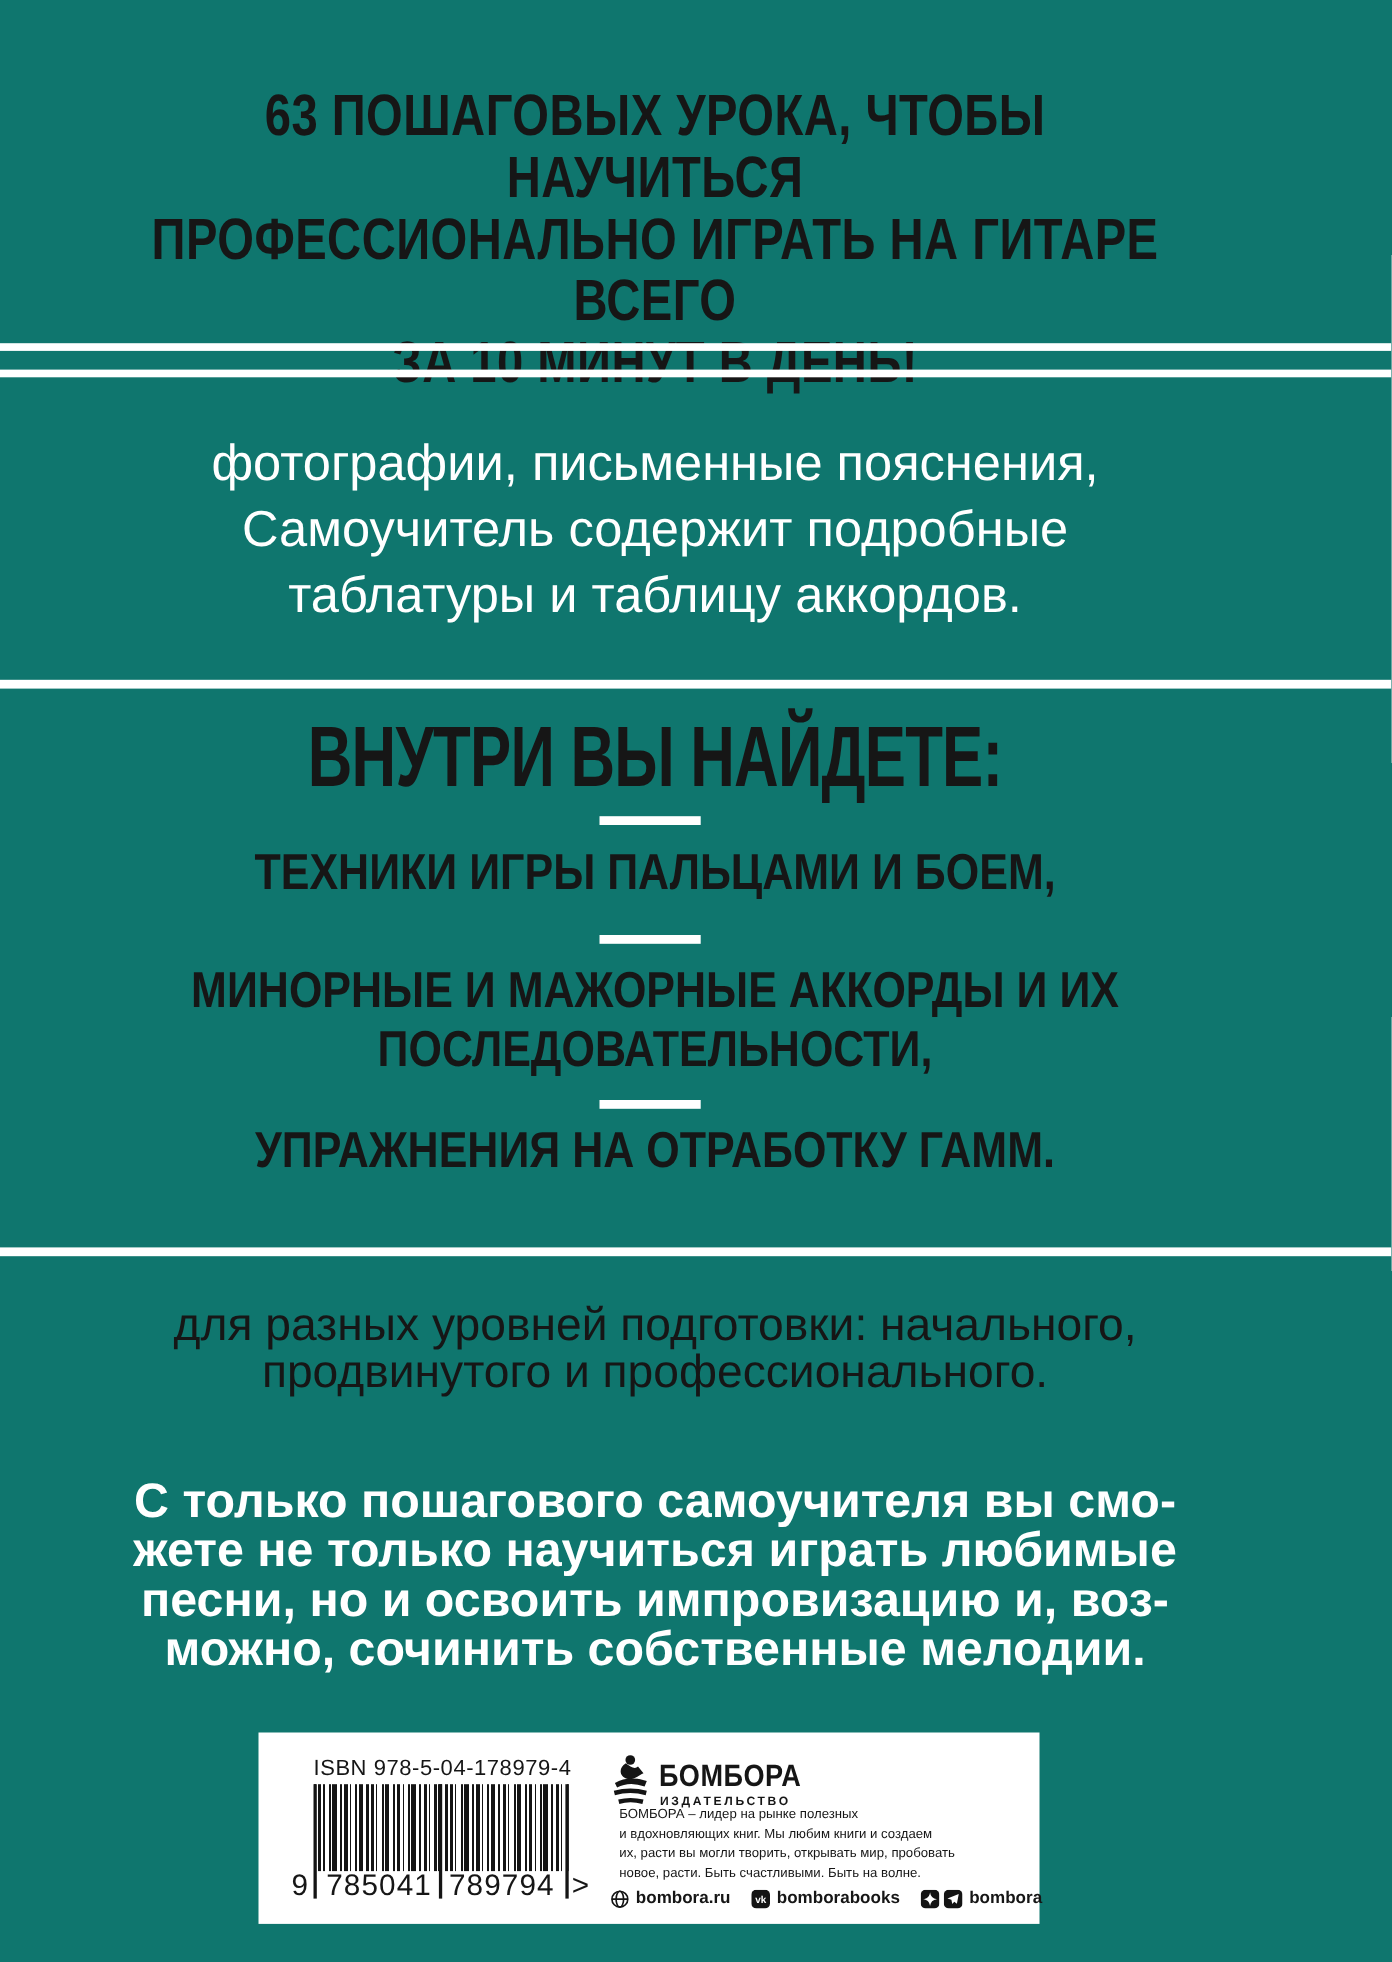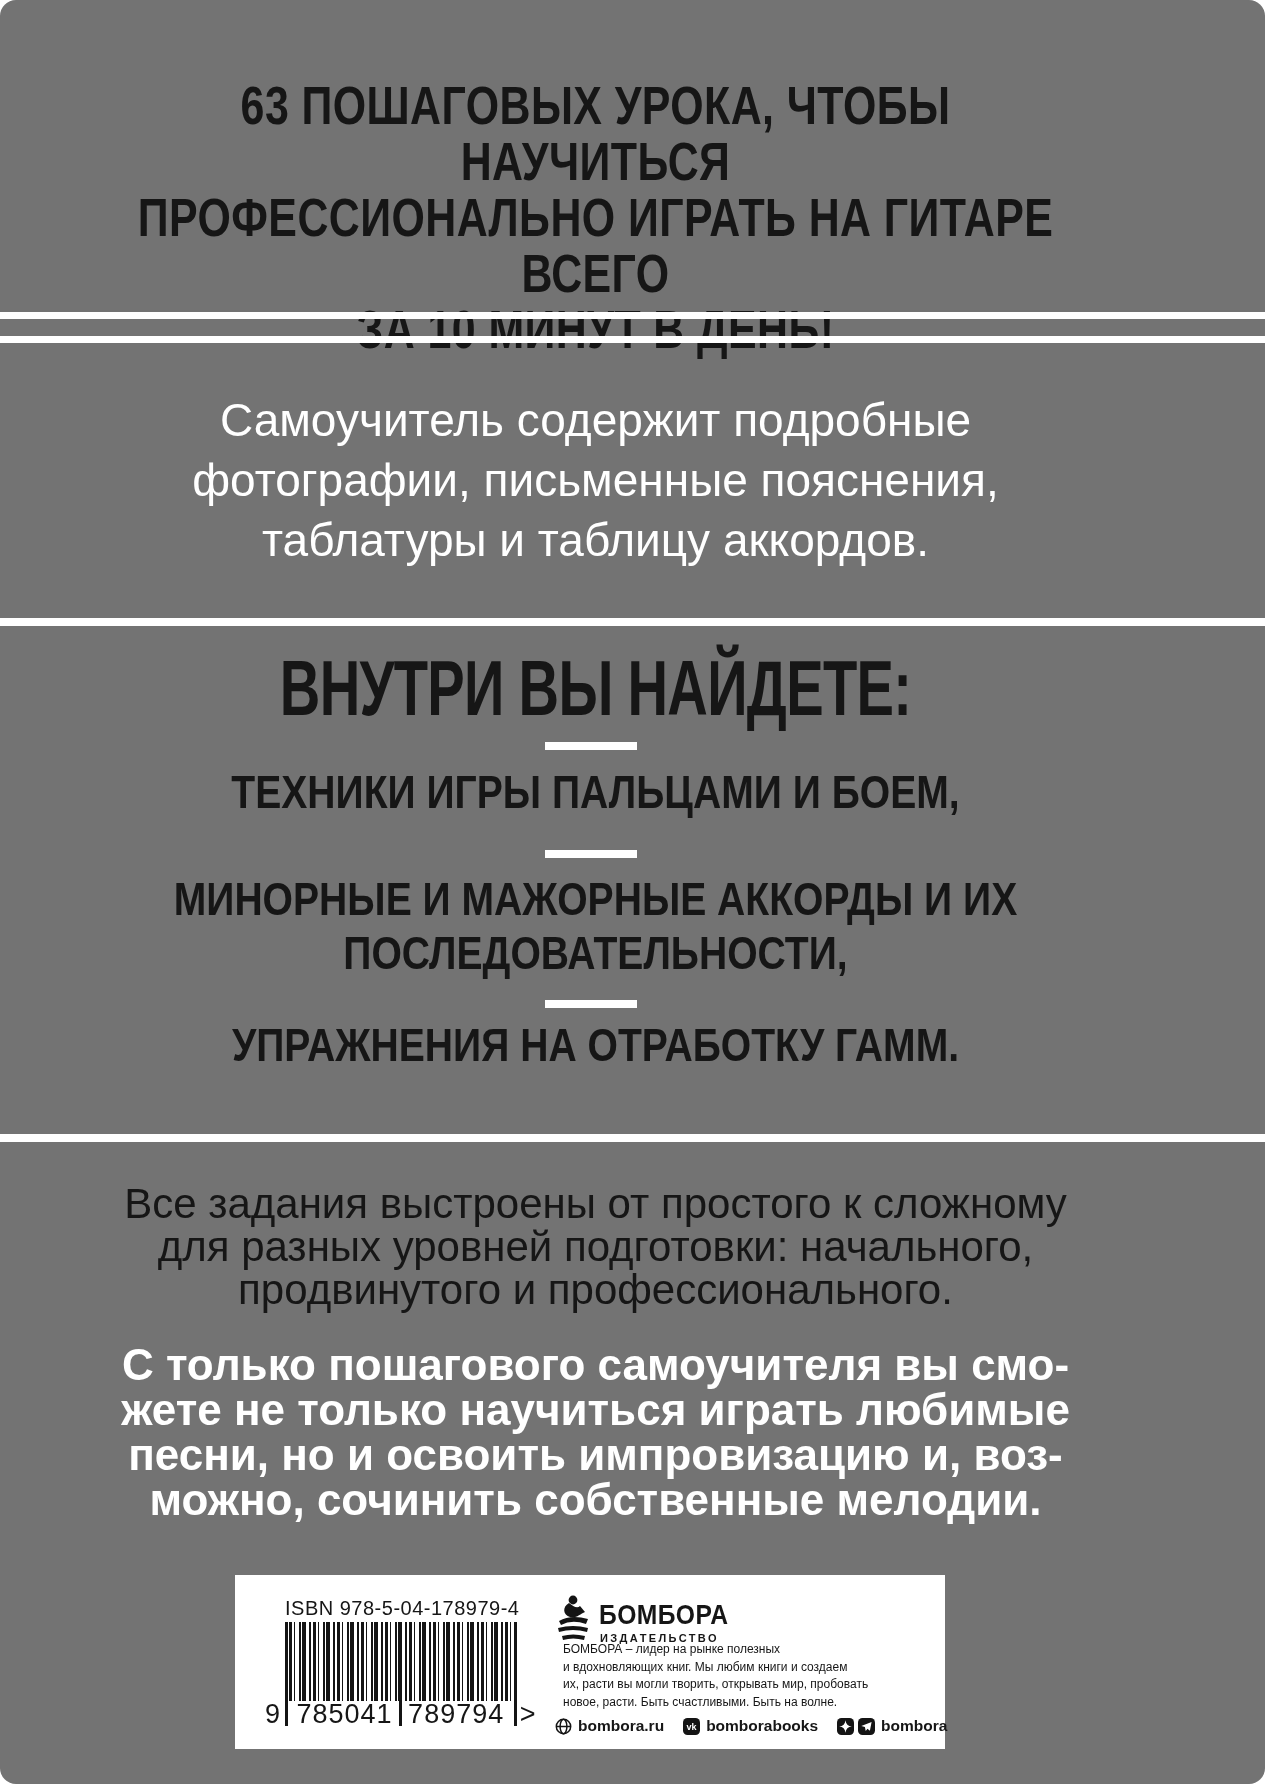--- a/index.html
+++ b/index.html
@@ -1,22 +1,21 @@
 <!DOCTYPE html>
 <html><head>
 <meta charset="utf-8">
 <style>
   html,body{margin:0;padding:0;}
   .page{
     position:relative;
     width:1265px;height:1784px;
-    background:#737373;
+    background:#0f766e;
     overflow:hidden;
     font-family:"Liberation Sans", sans-serif;
-    border-radius:16px;
   }
   .abs{position:absolute;}
   .ctr{left:0;width:1191px;text-align:center;}
   .black{color:#161616;}
   .white{color:#ffffff;}
   
   .headline{top:78px;font-size:53px;line-height:56px;font-weight:bold;
     letter-spacing:.5px;transform:scaleX(.81);transform-origin:50% 0;}
   .rule{left:0;width:1265px;background:#ffffff;}
   .rule-a{top:312px;height:7px;}
@@ -66,22 +65,22 @@
   <div class="abs ctr black headline">
     <div>63 ПОШАГОВЫХ УРОКА, ЧТОБЫ НАУЧИТЬСЯ</div>
     <div>ПРОФЕССИОНАЛЬНО ИГРАТЬ НА ГИТАРЕ ВСЕГО</div>
     <div>ЗА 10 МИНУТ В ДЕНЬ!</div>
   </div>
 
   <div class="abs rule rule-a"></div>
   <div class="abs rule rule-b"></div>
 
   <div class="abs ctr white intro">
+    <div>фотографии, письменные пояснения,</div>
     <div>Самоучитель содержит подробные</div>
-    <div>фотографии, письменные пояснения,</div>
     <div>таблатуры и таблицу аккордов.</div>
   </div>
 
   <div class="abs rule rule-c"></div>
 
   <div class="abs ctr black finds">ВНУТРИ ВЫ НАЙДЕТЕ:</div>
 
   <div class="abs mdiv mdiv1"></div>
   <div class="abs ctr black item item1">ТЕХНИКИ ИГРЫ ПАЛЬЦАМИ И БОЕМ,</div>
 
@@ -90,21 +89,20 @@
     <div>МИНОРНЫЕ И МАЖОРНЫЕ АККОРДЫ И ИХ</div>
     <div>ПОСЛЕДОВАТЕЛЬНОСТИ,</div>
   </div>
 
   <div class="abs mdiv mdiv3"></div>
   <div class="abs ctr black item item3">УПРАЖНЕНИЯ НА ОТРАБОТКУ ГАММ.</div>
 
   <div class="abs rule rule-d"></div>
 
   <div class="abs ctr black levels">
-    <div>Все задания выстроены от простого к сложному</div>
     <div>для разных уровней подготовки: начального,</div>
     <div>продвинутого и профессионального.</div>
   </div>
 
   <div class="abs ctr white promo">
     <div>С только пошагового самоучителя вы смо-</div>
     <div>жете не только научиться играть любимые</div>
     <div>песни, но и освоить импровизацию и, воз-</div>
     <div>можно, сочинить собственные мелодии.</div>
   </div>

